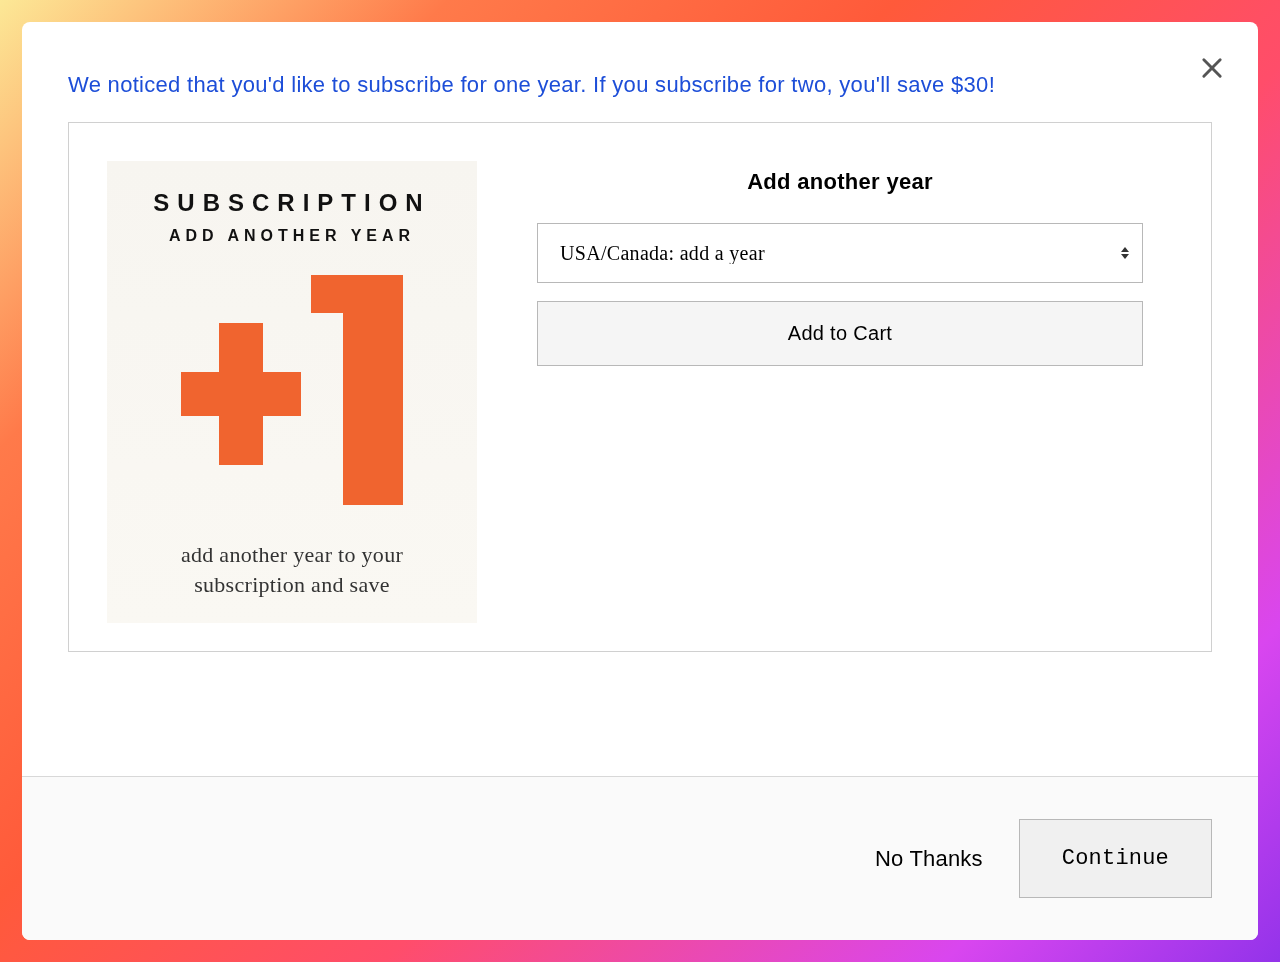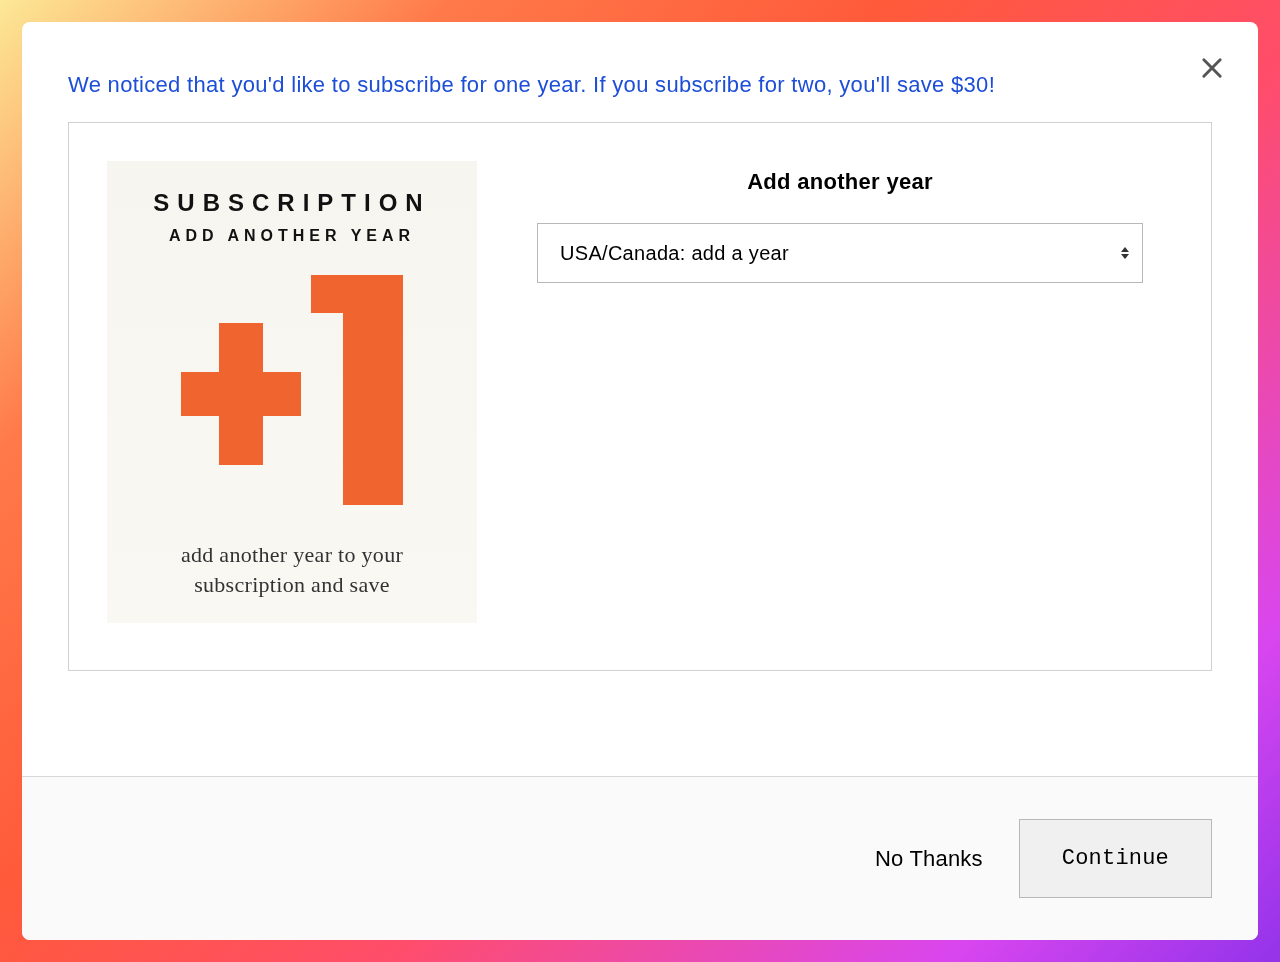--- a/index.html
+++ b/index.html
@@ -64,21 +64,21 @@
       font-size: 22px;
       font-weight: 400;
       color: #1d4ed8;
       letter-spacing: 0.3px;
       margin-bottom: 24px;
     }
     
     .content-box {
       border: 1px solid #d0d0d0;
       display: flex;
-      padding: 38px 38px 47px 38px;
+      padding: 38px 38px 28px 38px;
       gap: 60px;
     }
     
     .product-image {
       width: 370px;
       height: 462px;
       background: linear-gradient(to bottom, #f7f5f0 0%, #faf8f3 100%);
       padding: 28px 20px 28px 20px;
       display: flex;
       flex-direction: column;
@@ -202,21 +202,21 @@
     }
     
     select {
       width: 100%;
       padding: 18px 40px 18px 22px;
       font-size: 20px;
       border: 1px solid #b8b8b8;
       background: #ffffff;
       appearance: none;
       -webkit-appearance: none;
-      font-family: Liberation Sans, sans-serif;
+      font-family: Liberation Serif, serif;
       color: #000;
       letter-spacing: 0.3px;
       border-radius: 0;
     }
     
     .select-arrows {
       position: absolute;
       right: 14px;
       top: 50%;
       transform: translateY(-50%);
@@ -313,20 +313,21 @@
       <div class="product-details">
         <div class="product-title">Add another year</div>
         
         <div class="select-wrapper">
           <select>
             <option>USA/Canada: add a year</option>
           </select>
           <div class="select-arrows"></div>
         </div>
         
+        <button class="add-to-cart-btn">Add to Cart</button>
       </div>
 
     </div>
   </div>
 
   <div class="modal-footer">
     <button class="no-thanks-btn">No Thanks</button>
     <button class="continue-btn">Continue</button>
   </div>
 

